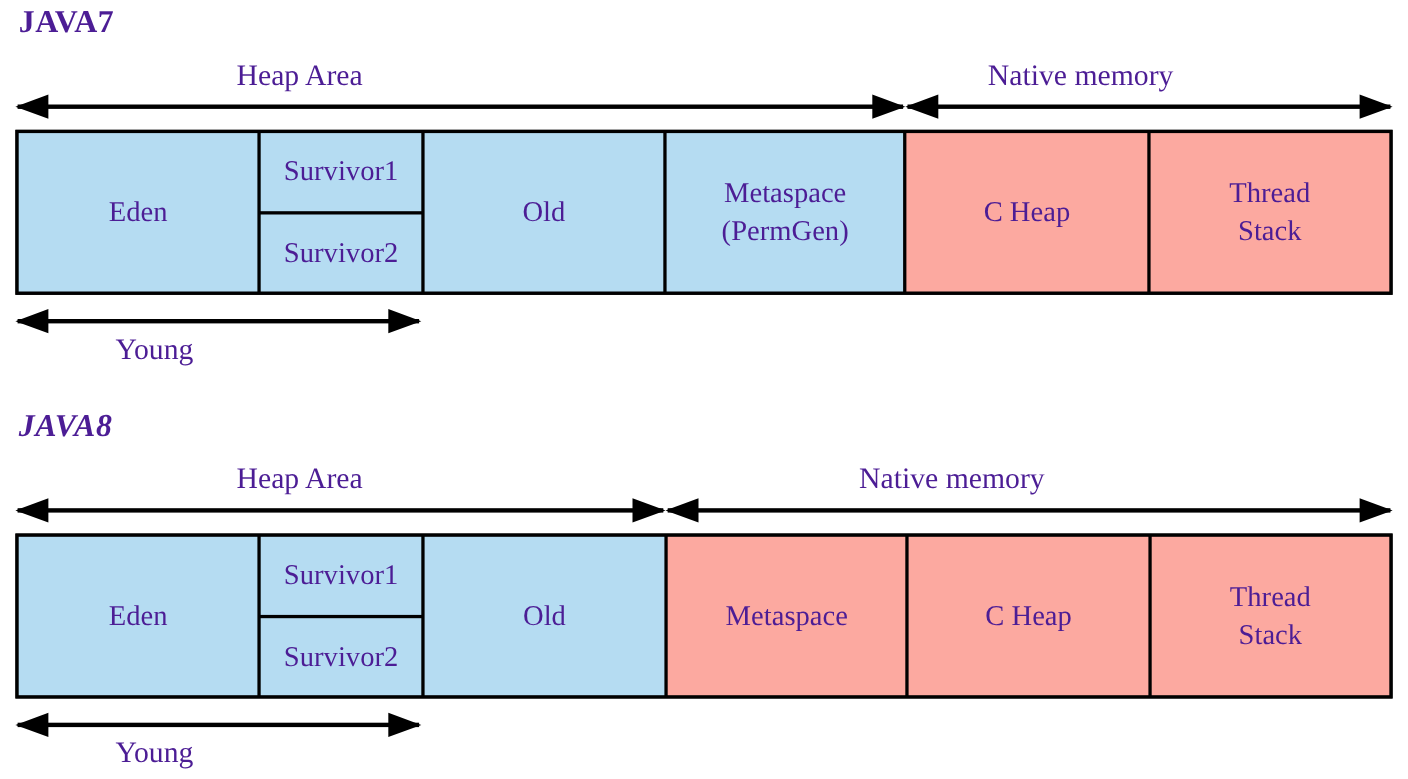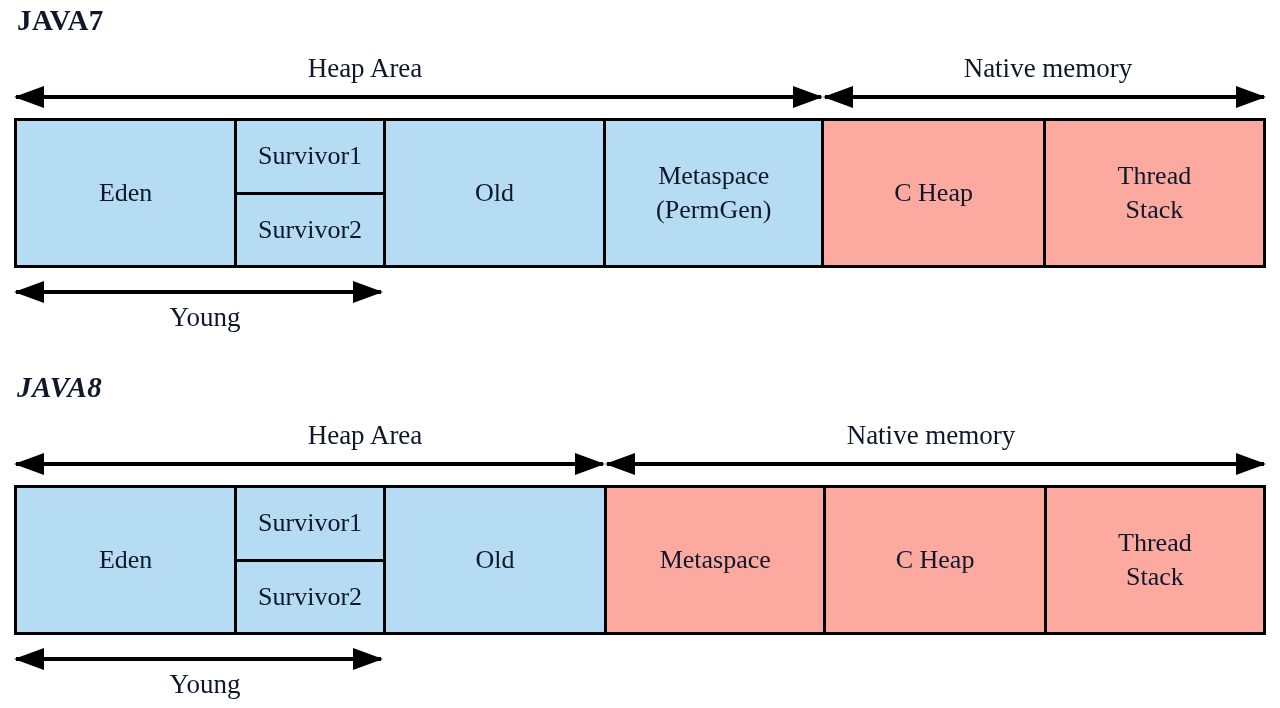--- a/index.html
+++ b/index.html
@@ -1,35 +1,34 @@
 <!DOCTYPE html>
 <html><head>
 <meta charset="utf-8">
 <style>
   html,body{margin:0;padding:0;background:#ffffff;}
   .canvas{
     position:relative;
     width:1276px;height:708px;
     background:#ffffff;
     font-family:"Liberation Serif", serif;
-    color:#0f172a;
+    color:#4c1d95;
     overflow:hidden;
   }
   .abs{position:absolute;}
   .title{
     font-size:29px;
     font-weight:bold;
     line-height:1.1;
     letter-spacing:0.5px;
   }
   .span-label{
     position:absolute;
     font-size:27px;
     line-height:1.15;
-    text-align:center;
   }
   
   .arrow{position:absolute;height:22px;}
   .arrow .shaft{
     position:absolute;left:2px;right:2px;top:9px;height:4px;
     background:#000000;
   }
   .arrow .head{
     position:absolute;top:0;width:0;height:0;
     border-top:11px solid transparent;

